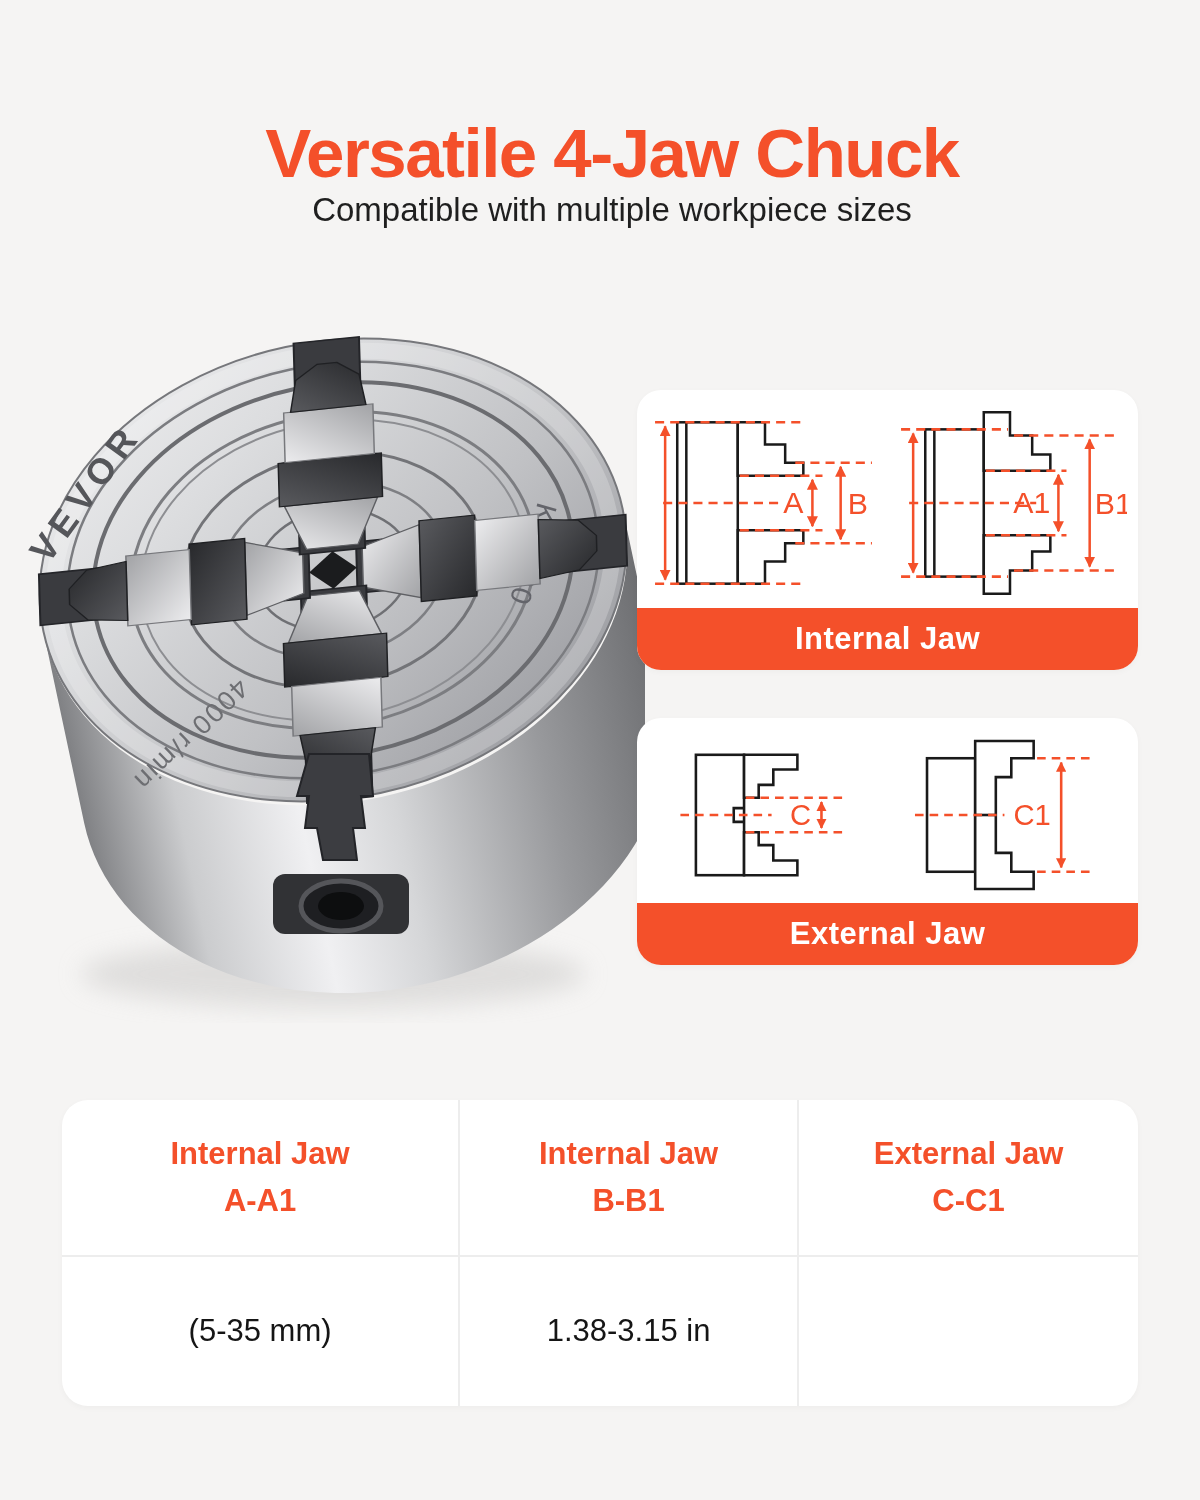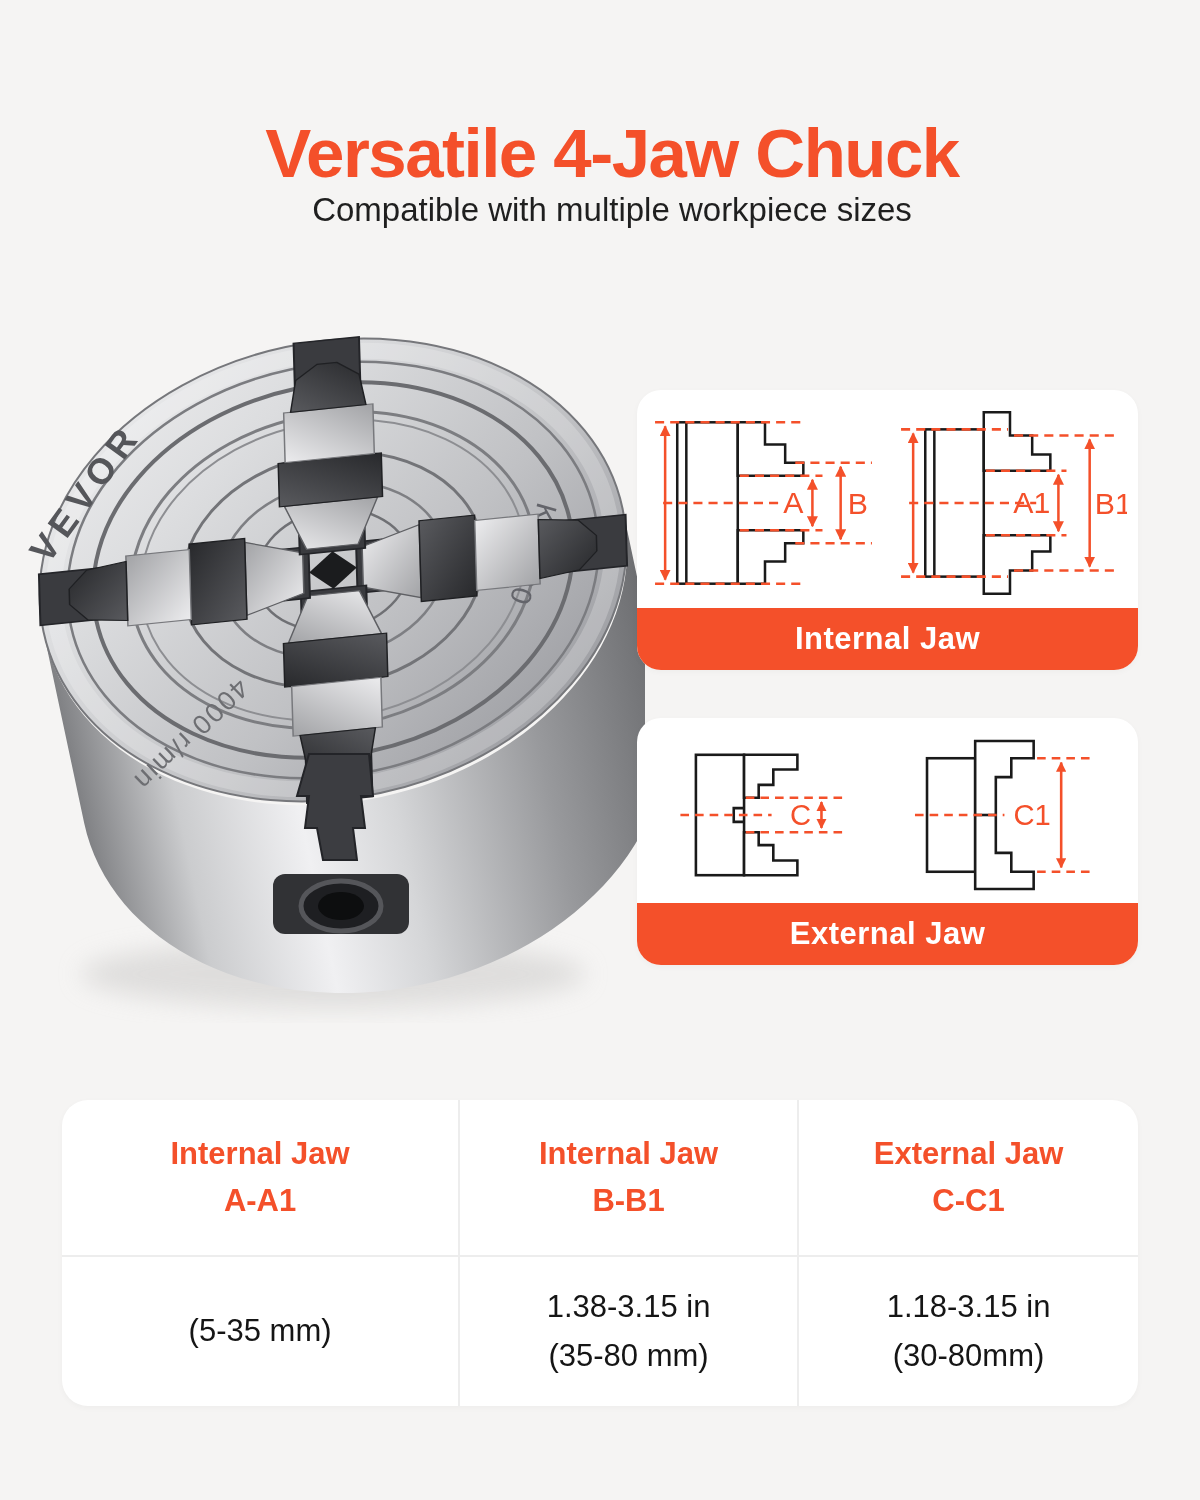--- a/index.html
+++ b/index.html
@@ -293,21 +293,16 @@
     <div class="cell head">
       <div>External Jaw</div>
       <div>C-C1</div>
     </div>
 
     <div class="cell value v-divider">
       <div>(5-35 mm)</div>
     </div>
     <div class="cell value v-divider">
       <div>1.38-3.15 in</div>
-      <div>(35-80 mm)</div>
-    </div>
-    <div class="cell value">
-      <div>1.18-3.15 in</div>
-      <div>(30-80mm)</div>
     </div>
   </div>
 
 </div>
 
 </body></html>

